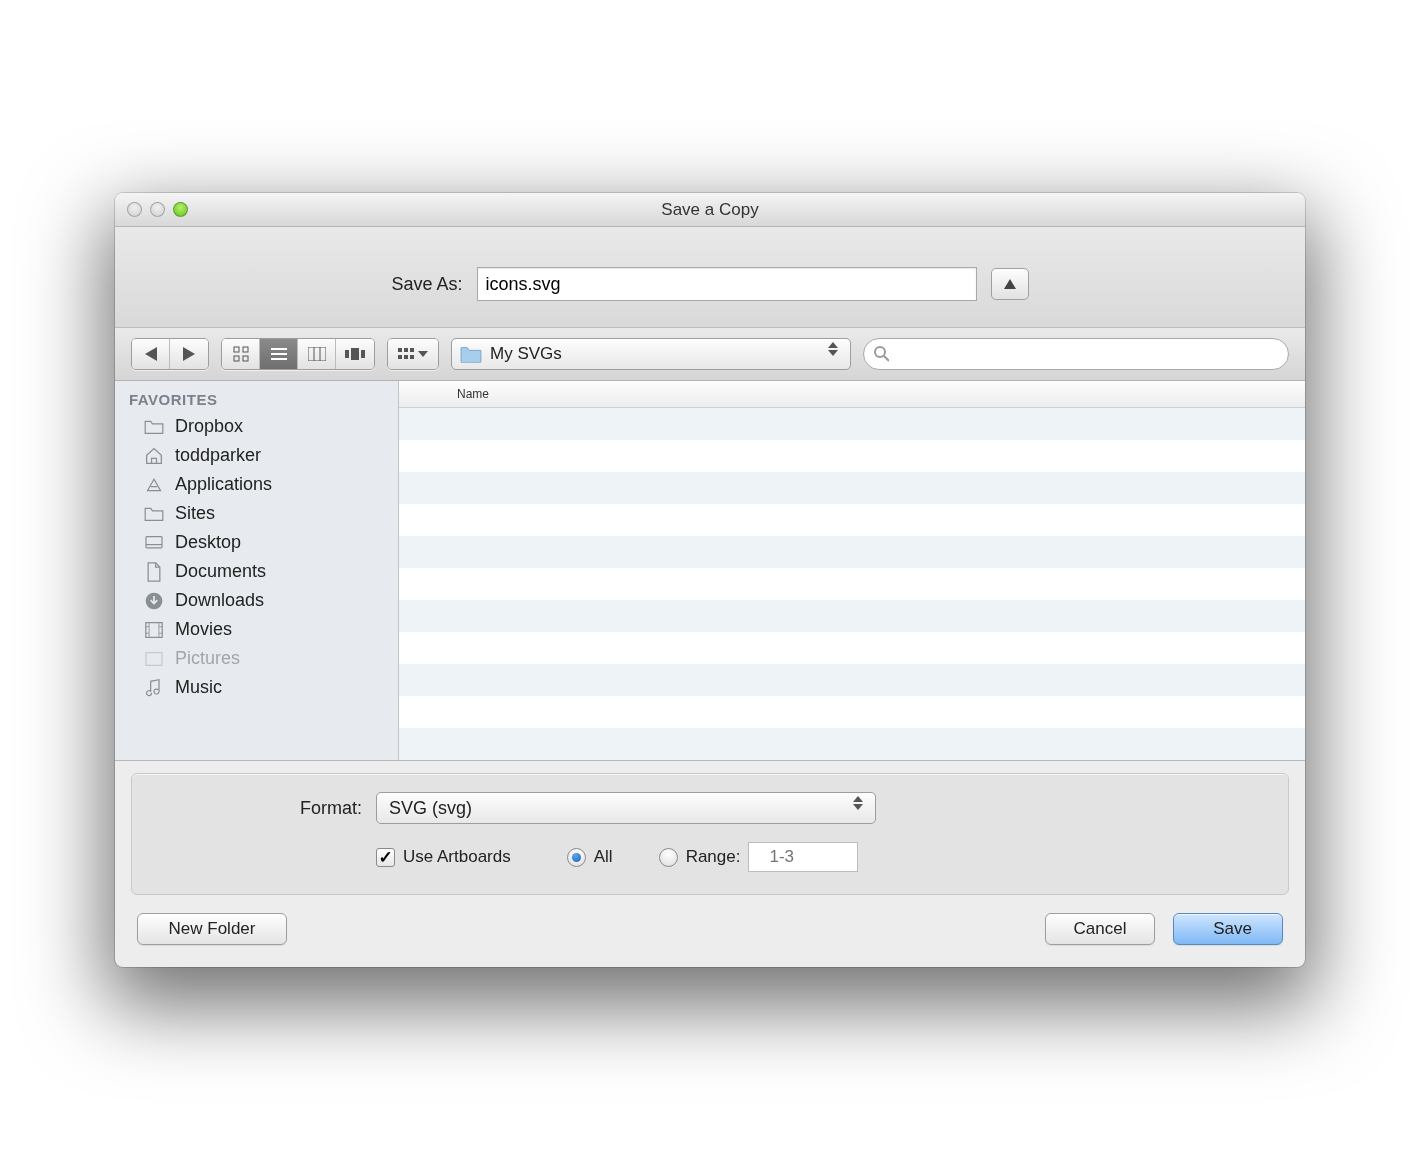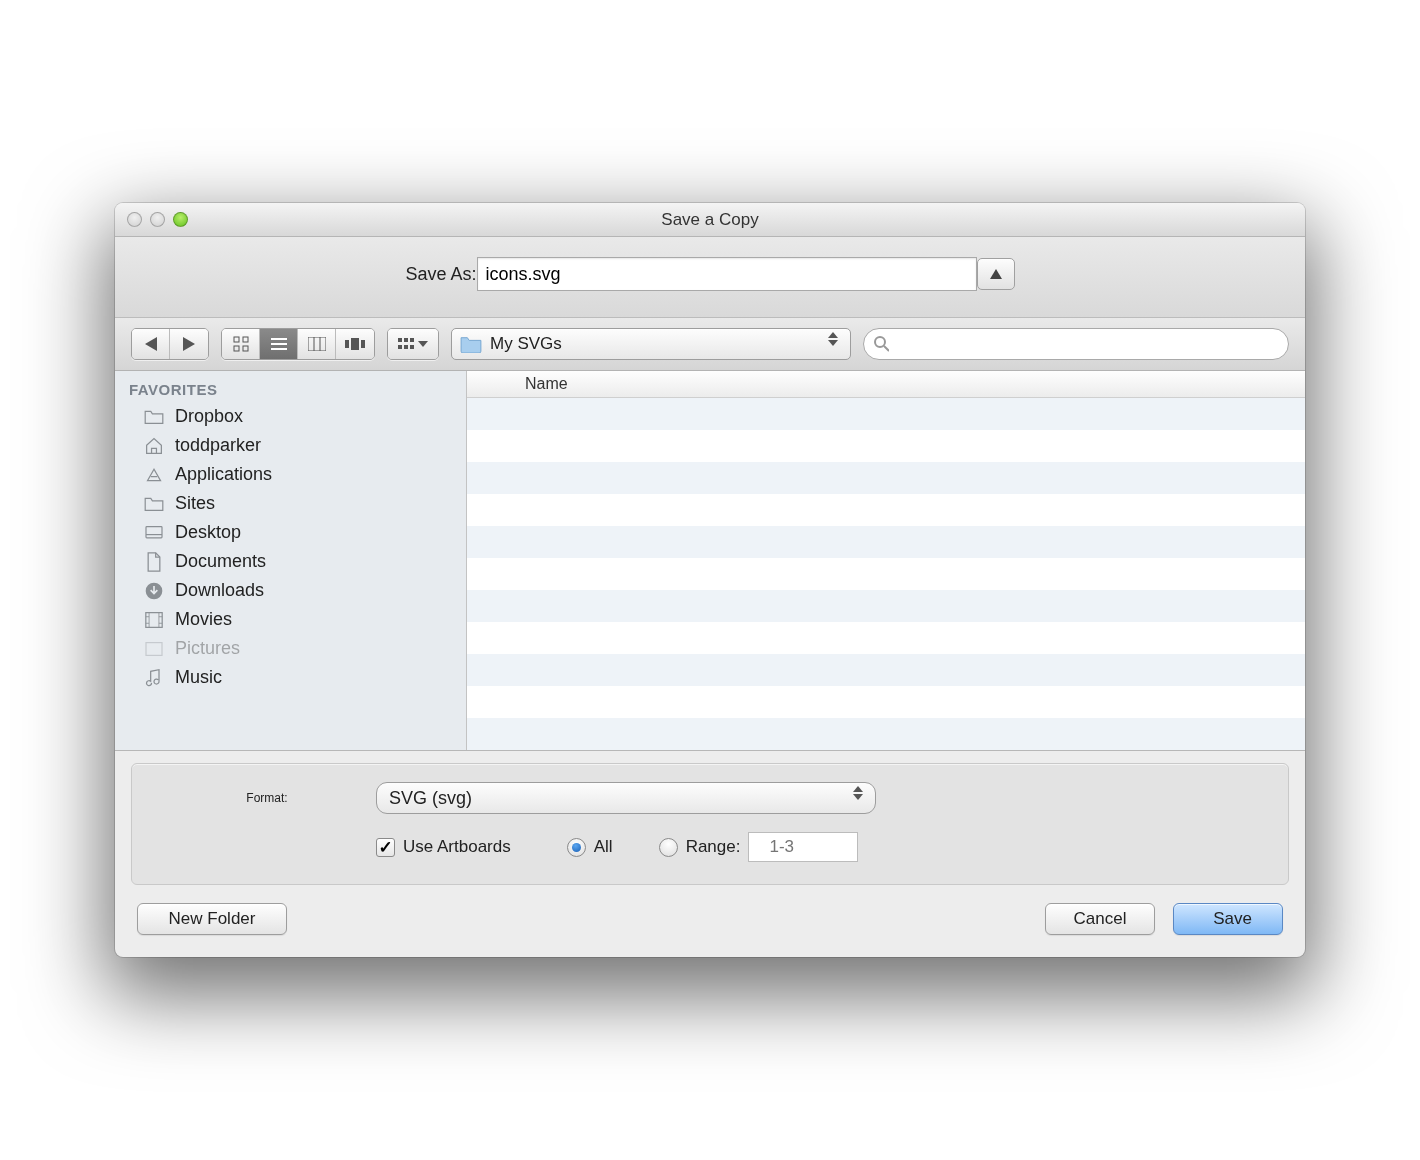--- a/index.html
+++ b/index.html
@@ -28,22 +28,22 @@
     font-size: 17px; color:#333;
   }
   .traffic { position: absolute; left: 12px; top: 9px; display:flex; gap:8px; }
   .tl { width:15px; height:15px; border-radius:50%; border:1px solid rgba(0,0,0,0.25); }
   .tl.close { background: radial-gradient(circle at 50% 35%, #f0f0f0, #d0d0d0); }
   .tl.min { background: radial-gradient(circle at 50% 35%, #f0f0f0, #d0d0d0); }
   .tl.zoom { background: radial-gradient(circle at 50% 35%, #b8ee6a, #63c11f); }
   
   .saveas-row {
     background: linear-gradient(#e9e9e9,#d9d9d9);
-    padding: 20px 0 26px;
-    display:flex; align-items:center; justify-content:center; 
+    padding: 40px 0 26px;
+    display:flex; align-items:center; justify-content:center; gap:14px;
     border-bottom:1px solid #bcbcbc;
   }
   .saveas-label { font-size:18px; color:#222; }
   .saveas-input {
     width: 500px; height: 34px;
     background:#fff; border:1px solid #a9a9a9;
     box-shadow: inset 0 1px 2px rgba(0,0,0,0.1);
     padding: 0 8px; font-size:18px;
   }
   .expand-btn {
@@ -82,46 +82,46 @@
   .path-popup .stepper { position:absolute; right:6px; top:3px; }
   .search {
     flex:1; height:32px; background:#fff;
     border:1px solid #a9a9a9; border-radius:16px;
     display:flex; align-items:center; padding:0 10px;
   }
   .search input { border:none; outline:none; font-size:16px; width:100%; background:transparent;}
   
   .browser { display:flex; height:380px; background:#fff; border-bottom:1px solid #b7b7b7;}
   .sidebar {
-    width:352px; background:#e7ebef; border-right:1px solid #c3c3c3;
+    width:284px; background:#e7ebef; border-right:1px solid #c3c3c3;
     padding:6px 16px 0 0; overflow:hidden;
   }
   .sb-header { font-size:15px; color:#7a828c; font-weight:bold; letter-spacing:0.5px; padding:4px 14px 4px 14px;}
   .sb-item { display:flex; align-items:center; gap:10px; padding:4px 0 4px 28px; font-size:18px; color:#222;}
   .sb-item .ic { width:22px; height:20px; display:flex; align-items:center; justify-content:center; }
   .filelist { flex:1; display:flex; flex-direction:column; }
   .fl-header {
     height:36px; background:linear-gradient(#fefefe,#ececec);
-    border-bottom:1px solid #cfcfcf; font-size:16px; color:#333;
+    border-bottom:1px solid #cfcfcf; font-size:12px; color:#333;
     padding-left:58px; display:flex; align-items:center;
   }
   .fl-rows { flex:1; }
   .fl-row { height:32px; }
   .fl-row.alt { background:#eef3f8; }
   
   .format-panel {
     background:#e3e3e3; margin:12px 16px 0; border:1px solid #c9c9c9; border-radius:6px;
     padding:18px 40px 22px; box-shadow: inset 0 1px 0 rgba(255,255,255,0.6);
   }
   .fp-row { display:flex; align-items:center; gap:14px; margin-bottom:18px;}
   .fp-row:last-child{margin-bottom:0;}
-  .fp-label { width:190px; text-align:center; font-size:12px; }
+  .fp-label { width:190px; text-align:right; font-size:18px; }
   .popup {
     height:32px; background:linear-gradient(#fdfdfd,#e8e8e8);
-    border:1px solid #9d9d9d; border-radius:11px;
+    border:1px solid #9d9d9d; border-radius:5px;
     display:flex; align-items:center; padding:0 28px 0 12px; position:relative;
     font-size:18px; min-width:500px;
   }
   .popup .stepper { position:absolute; right:6px; top:3px;}
   .checkbox {
     width:19px;height:19px;border:1px solid #8a8a8a;border-radius:3px;
     background:linear-gradient(#fff,#e6e6e6); display:flex;align-items:center;justify-content:center;
     box-shadow:inset 0 1px 0 rgba(255,255,255,0.8);
   }
   .checkbox.checked::after{content:"✓"; font-size:17px; color:#000; font-weight:bold; line-height:1;}

